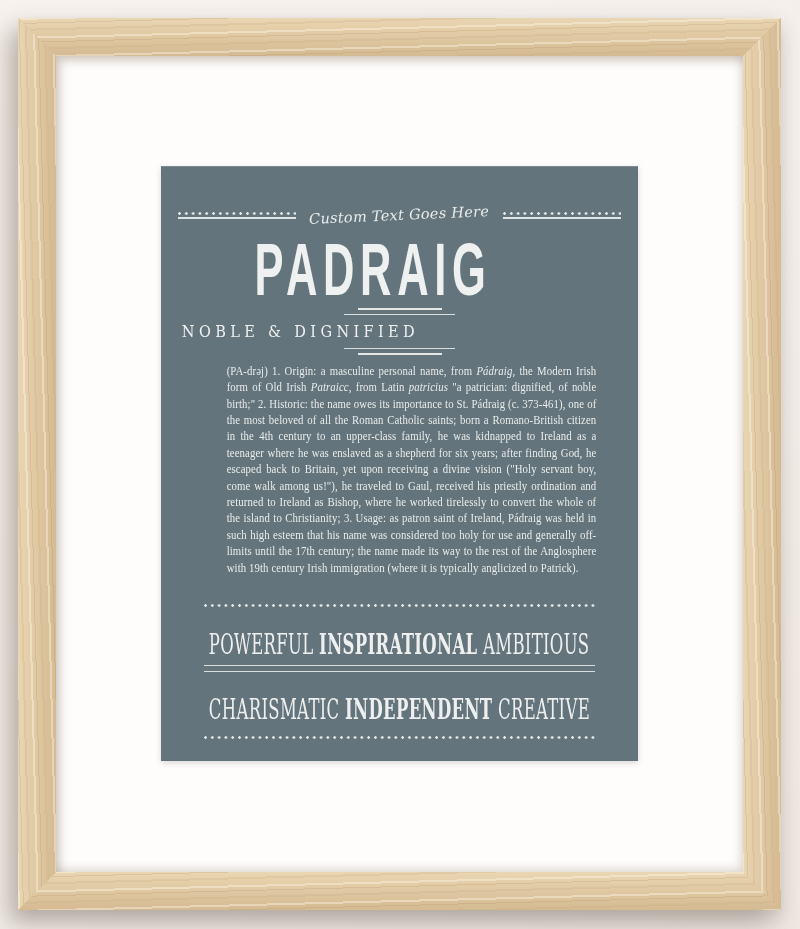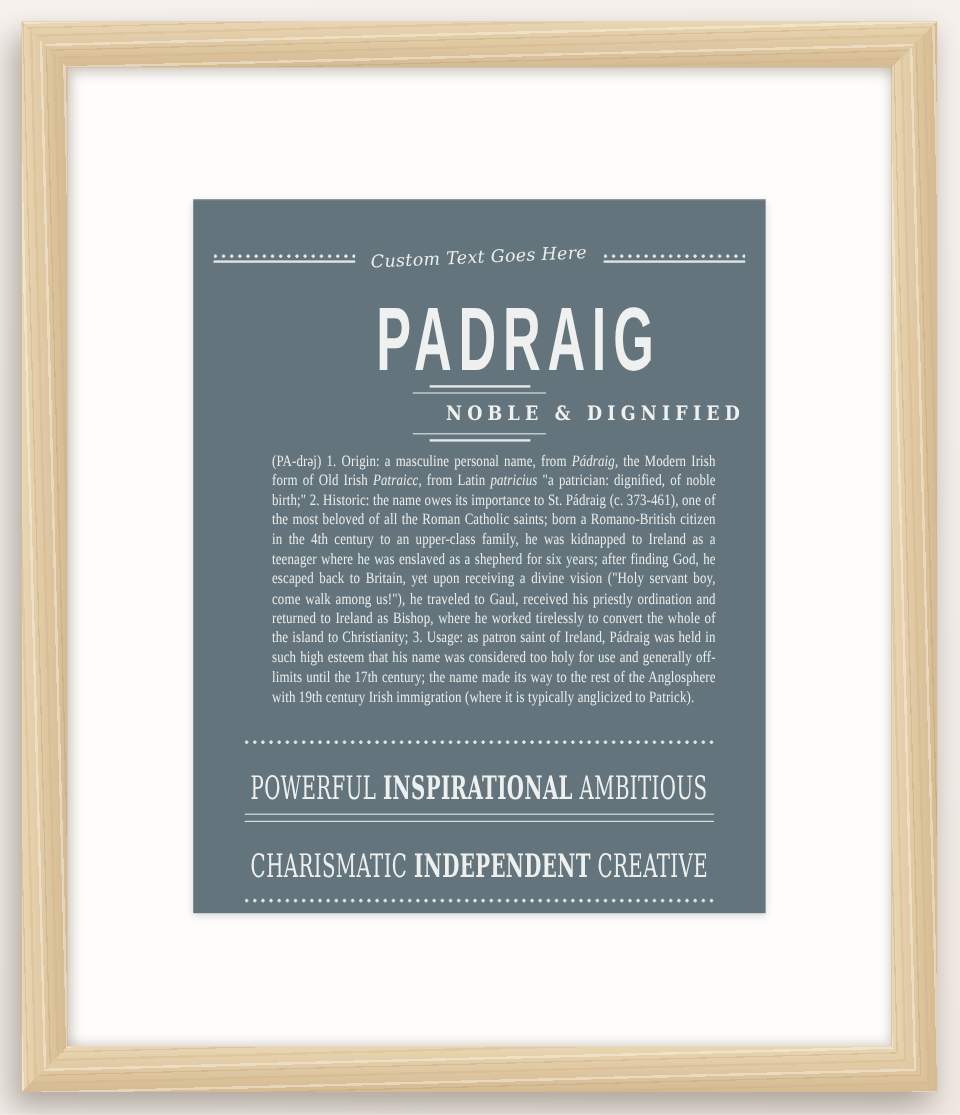--- a/index.html
+++ b/index.html
@@ -71,37 +71,37 @@
     transform: rotate(-2.5deg); color: #e9edeb;
   }
   .dotrule { width: 118px; }
   .dots {
     height: 3px; background-repeat: repeat-x; background-size: 6.8px 3px;
     background-image: radial-gradient(circle at 1.5px 1.5px, rgba(236,241,239,.95) 1.15px, rgba(0,0,0,0) 1.5px);
   }
   .dotrule .uline { height: 1.5px; margin-top: 2.5px; background: rgba(236,241,239,.9); }
 
   
-  .name-wrap { display: flex; justify-content: flex-end; align-items: center; height: 72px; margin-top: 19px; }
+  .name-wrap { display: flex; justify-content: flex-start; align-items: center; height: 72px; margin-top: 6px; }
   .name {
     font-family: "Liberation Sans", sans-serif; font-weight: 700;
     font-size: 75px; line-height: 1; letter-spacing: .13em; text-indent: .13em;
     white-space: nowrap; transform: scaleX(.58);
   }
 
   
   .rule-pair { display: flex; flex-direction: column; align-items: center; gap: 4px; }
   .rule-pair.under-name { margin-top: 3px; }
   .rule-pair.under-sub  { margin-top: 6px; }
   .rp { display: block; }
   .rp.short { width: 84px;  height: 2px; background: rgba(238,241,239,.92); }
   .rp.long  { width: 111px; height: 1px; background: rgba(238,241,239,.85); }
 
   
-  .subtitle-wrap { display: flex; justify-content: flex-end; margin-top: 7px; font-weight: bold; }
+  .subtitle-wrap { display: flex; justify-content: flex-start; margin-top: 7px; }
   .subtitle {
     font-family: "DejaVu Serif", serif; font-size: 16.5px; line-height: 1.2;
     letter-spacing: .30em; text-indent: .30em; white-space: nowrap;
     transform: scaleX(.88);
   }
 
   
   .def-wrap { display: flex; justify-content: center; margin-top: 8px; height: 231px; padding-left: 24px; }
   .definition {
     width: 478px; transform: scaleX(.816); transform-origin: 50% 0;

